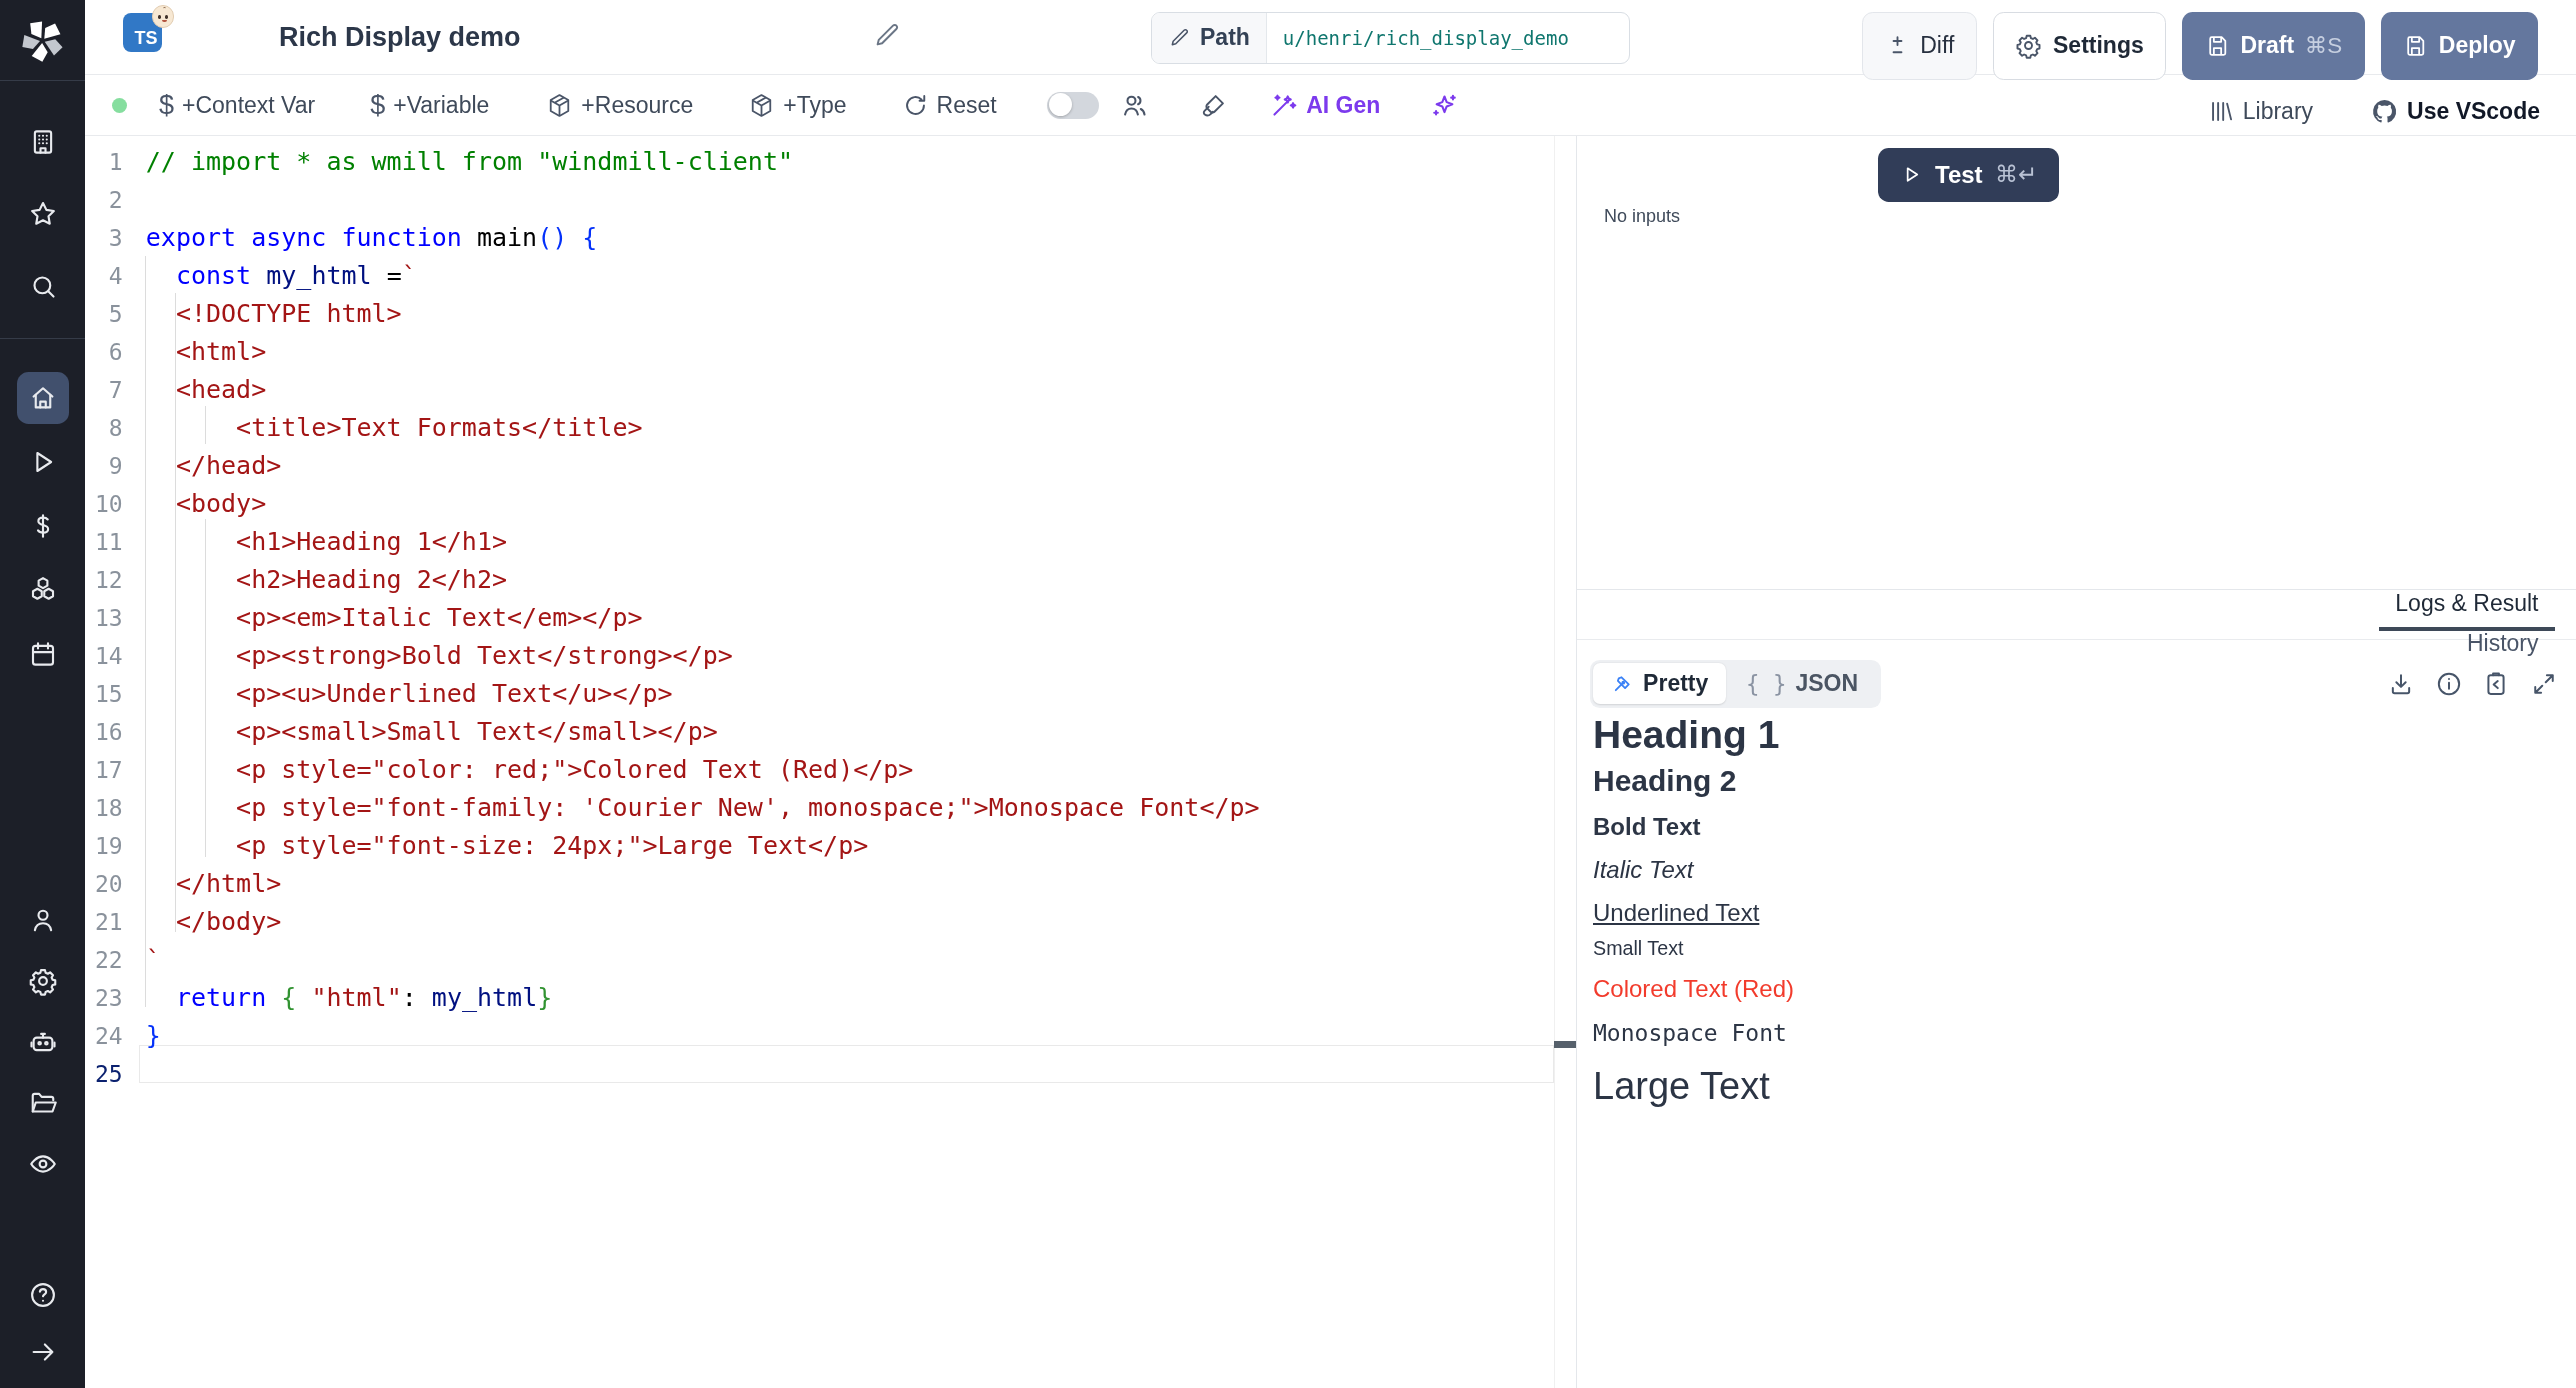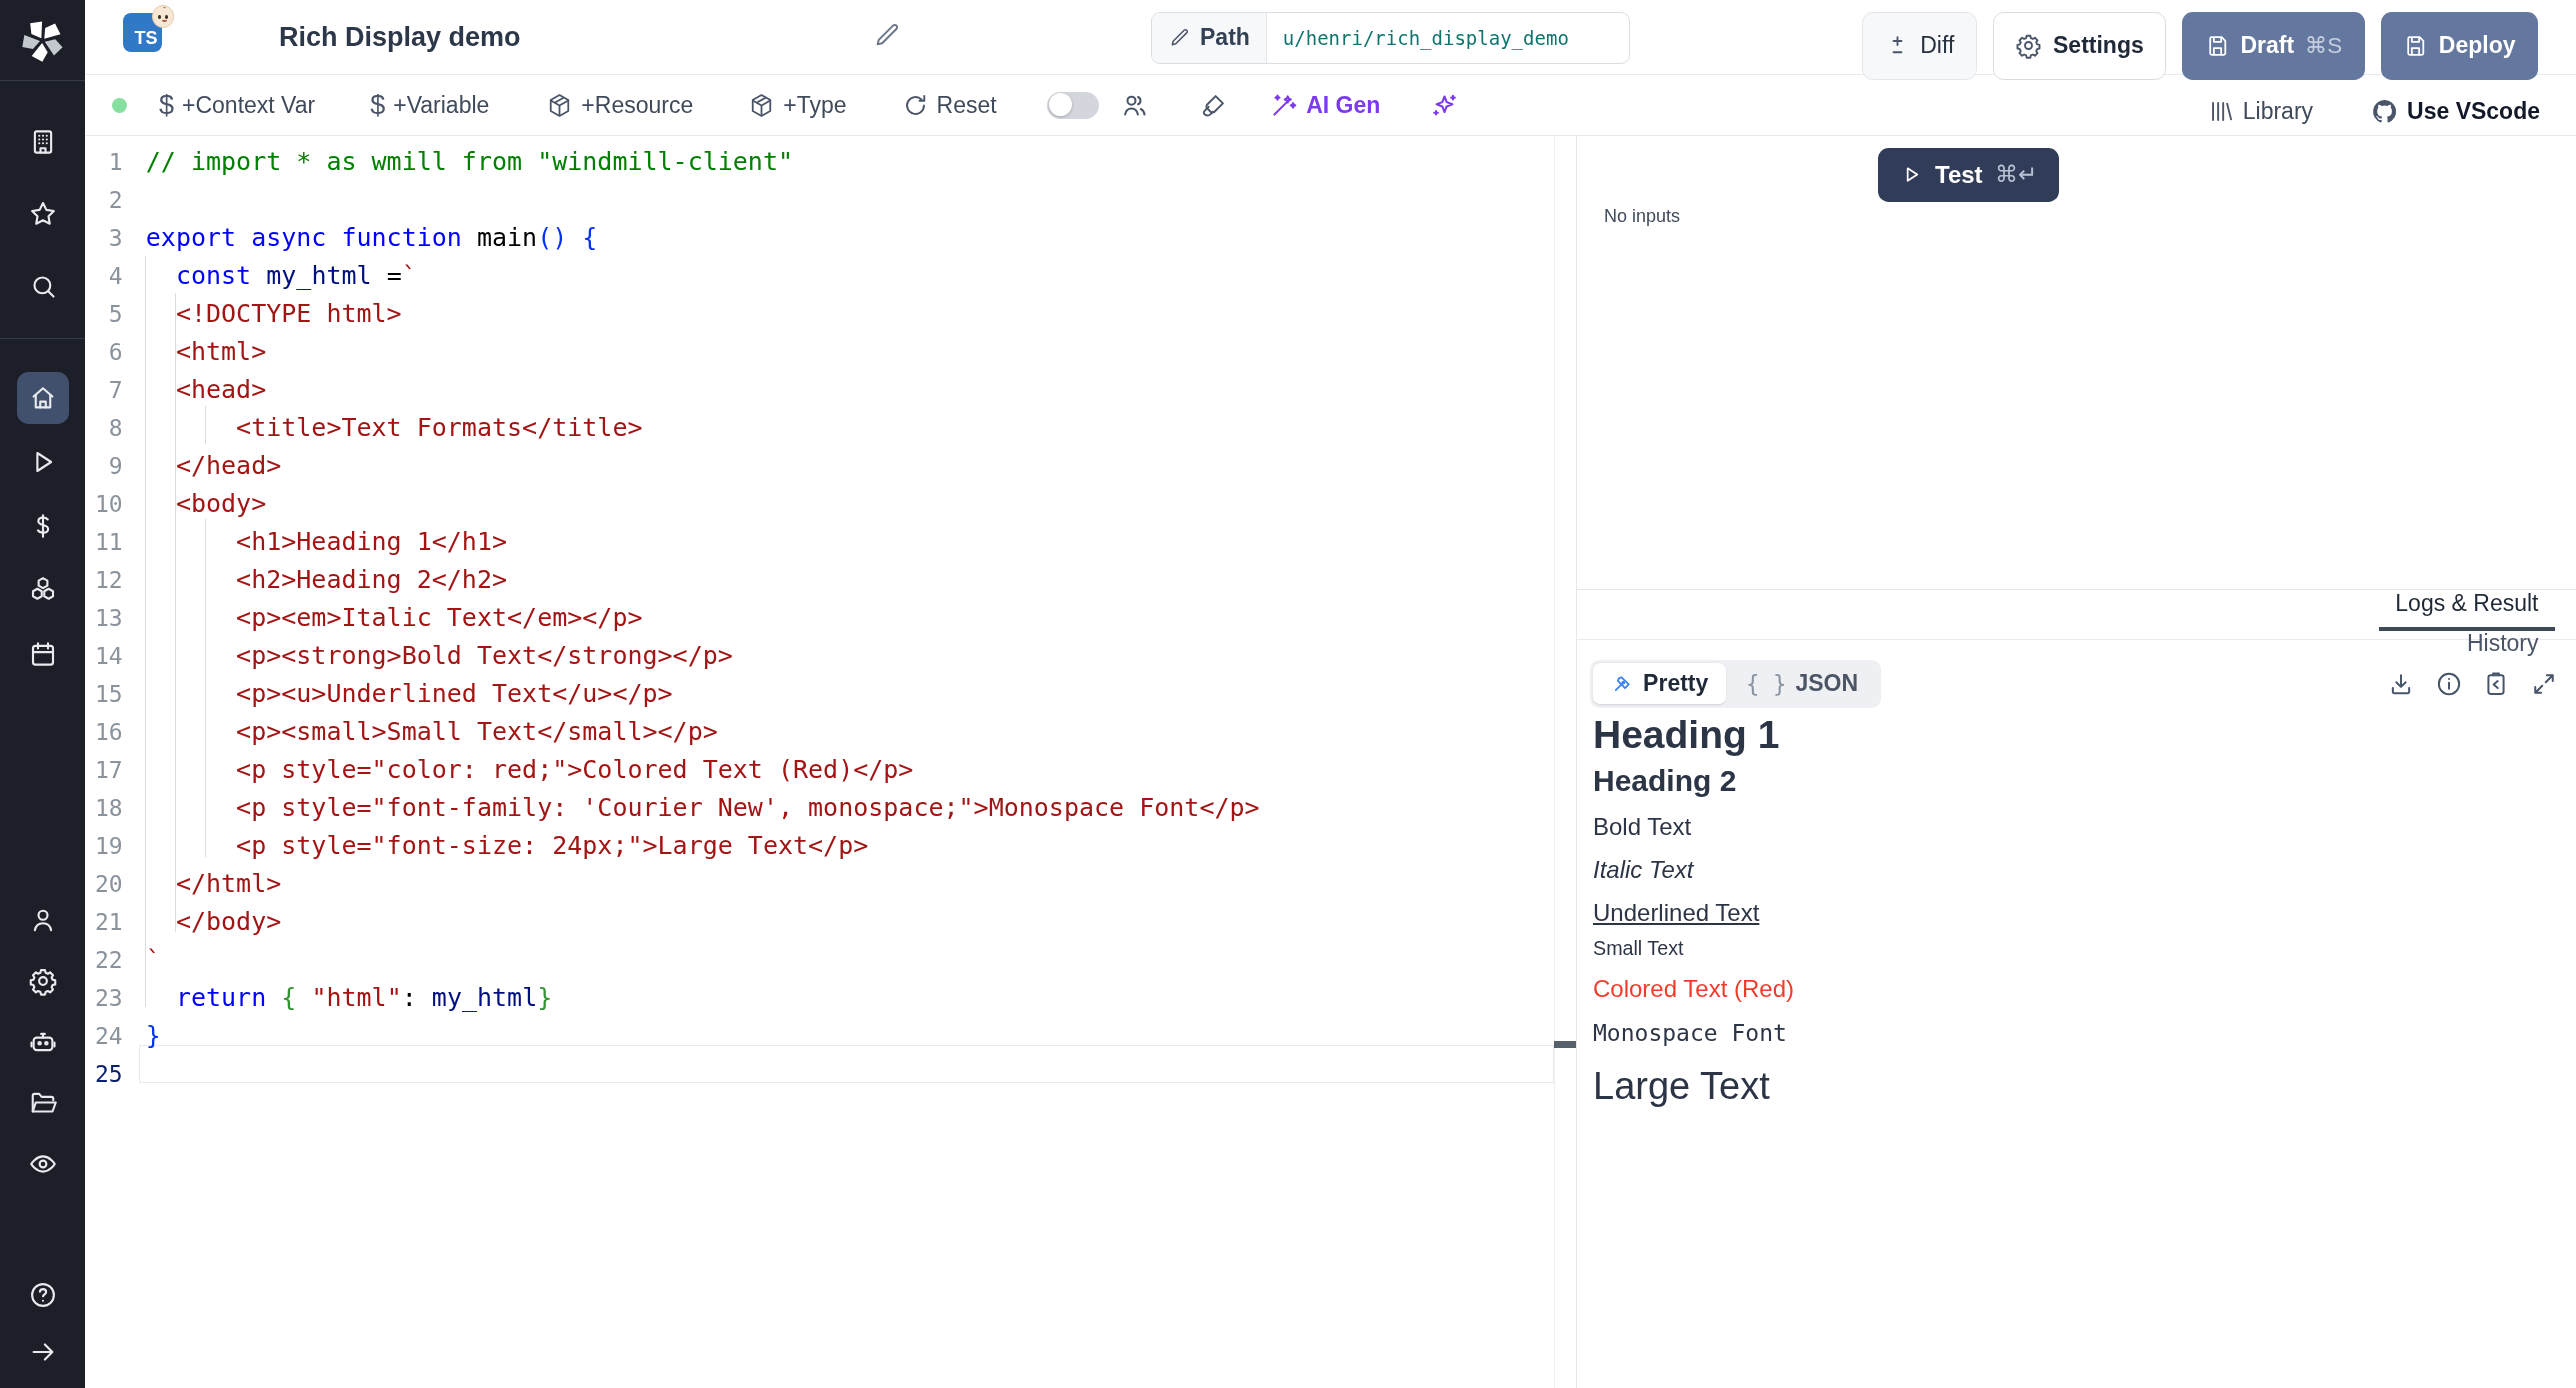--- a/index.html
+++ b/index.html
@@ -87,21 +87,21 @@
   .seg { display:flex; align-items:center; background:#eef0f3; border-radius:9.8px; padding:3.6px; height:48px; }
   .seg-pretty { display:flex; align-items:center; gap:9px; background:#fff; border-radius:7.2px; padding:0 18px; height:41px; font-size:23px; font-weight:700; color:#1f2937; box-shadow:0 0.9px 1.8px rgba(0,0,0,.12); cursor:pointer; }
   .seg-json { display:flex; align-items:center; gap:9px; padding:0 19.7px; font-size:23px; font-weight:700; color:#4b5563; cursor:pointer; }
   .json-glyph { color:#8a93a2; font-weight:400; font-family:"DejaVu Sans Mono", monospace; font-size:22.4px; }
   .pen-blue { color:#3b82f6; display:flex; }
   .view-icons { margin-left:auto; display:flex; gap:19.7px; color:#475569; }
   .view-icons .vi { cursor:pointer; display:flex; }
   .result { padding:5.4px 16px 0; color:#2c3545; }
   .res-h1 { font-size:39px; font-weight:800; margin:0 0 7.2px; }
   .res-h2 { font-size:30px; font-weight:800; margin:0 0 14.3px; }
-  .res-bold { font-size:24px; font-weight:400; margin:0 0 15px; }
+  .res-bold { font-size:24px; font-weight:700; margin:0 0 15px; }
   .res-italic { font-size:24px; font-style:italic; margin:0 0 15px; }
   .res-underline { font-size:24px; text-decoration:underline; margin:0 0 10px; }
   .res-small { font-size:19.7px; margin:0 0 15px; }
   .res-red { font-size:24px; color:#f23b2c; margin:0 0 17px; }
   .res-mono { font-size:23px; font-family:"DejaVu Sans Mono", monospace; margin:0 0 19.7px; }
   .res-large { font-size:38px; margin:0; }
 </style>
 </head>
 <body>
 

